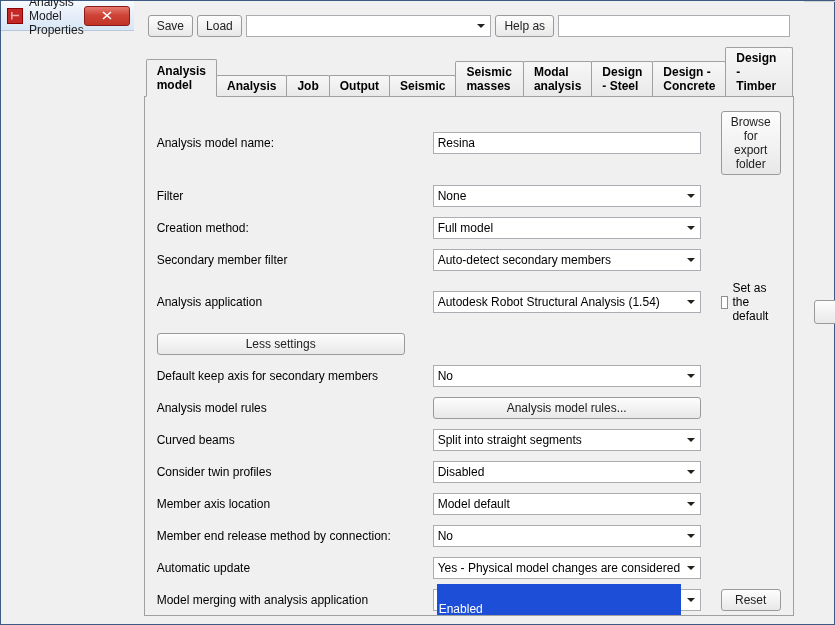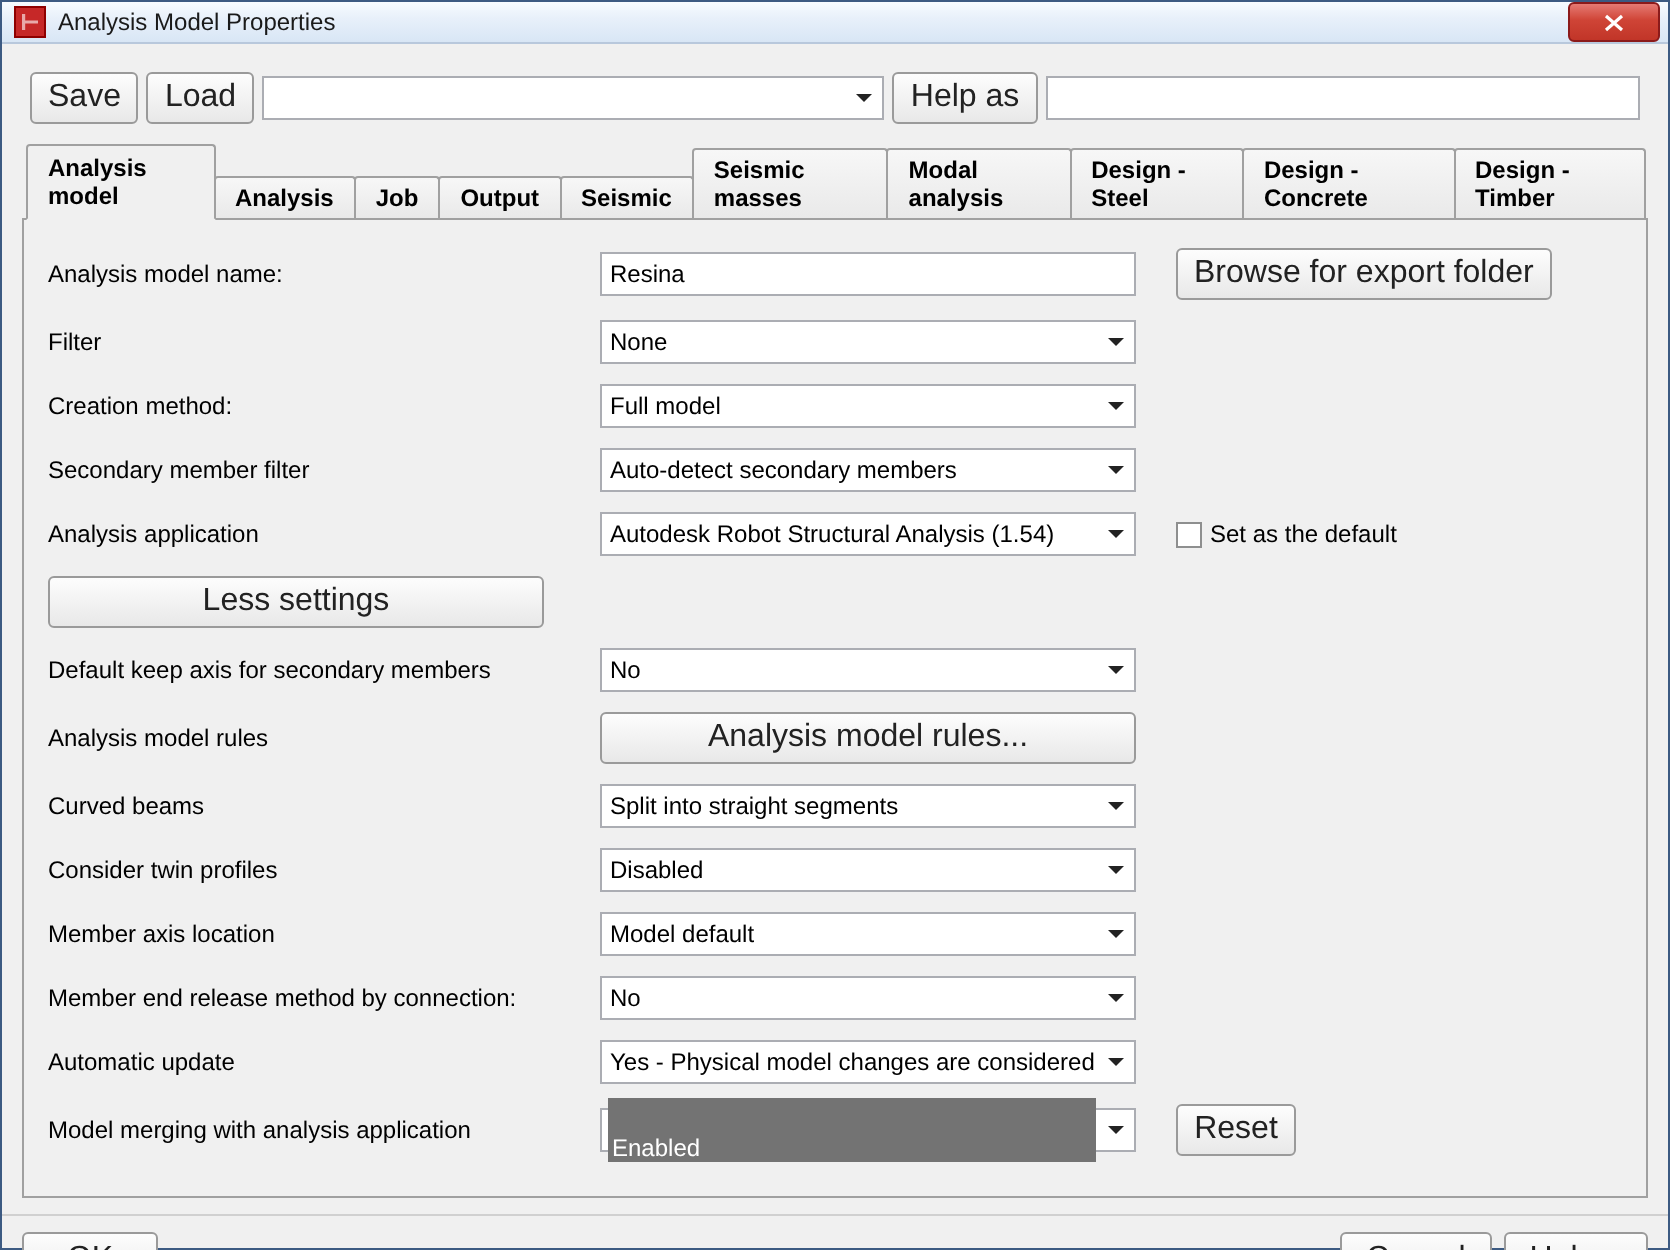--- a/index.html
+++ b/index.html
@@ -11,21 +11,20 @@
     width: 835px;
     height: 625px;
     overflow: hidden;
   }
   .window {
     width: 835px;
     height: 625px;
     background: #f0f0f0;
     border: 1px solid #3c5a82;
     display: flex;
-    flex-direction: column;
   }
   .titlebar {
     height: 30px;
     background: linear-gradient(to bottom, #f7fbff 0%, #e8f0fa 40%, #d8e6f5 100%);
     border-bottom: 1px solid #b8c8dc;
     display: flex;
     align-items: center;
     padding: 0 2px 0 6px;
   }
   .titlebar .app-icon {
@@ -71,21 +70,21 @@
     display: flex;
     align-items: center;
     gap: 4px;
     padding: 6px 4px 10px 4px;
   }
   .btn {
     background: linear-gradient(to bottom, #fdfdfd, #e8e8e8);
     border: 1px solid #9a9a9a;
     border-radius: 3px;
     padding: 3px 8px;
-    font-size: 16px;
+    font-size: 12px;
     font-family: inherit;
     cursor: default;
     color: #222;
   }
   .combo, .text-input {
     background: #fff;
     border: 1px solid #abadb3;
     font-family: inherit;
     font-size: 12px;
     padding: 2px 4px;
@@ -102,21 +101,21 @@
     position: absolute;
     right: 5px;
     top: 50%;
     margin-top: -2px;
     border-left: 4px solid transparent;
     border-right: 4px solid transparent;
     border-top: 4px solid #222;
   }
   .combo.highlighted { }
   .combo.highlighted .combo-text {
-    background: #737373;
+    background: #1d4ed8;
     color: #fff;
     padding: 16px 2px;
     margin: -1px -1px;
     display: inline-block;
     width: 100%;
     height: 18px;
     line-height: 18px;
   }
   .tabstrip {
     display: flex;

